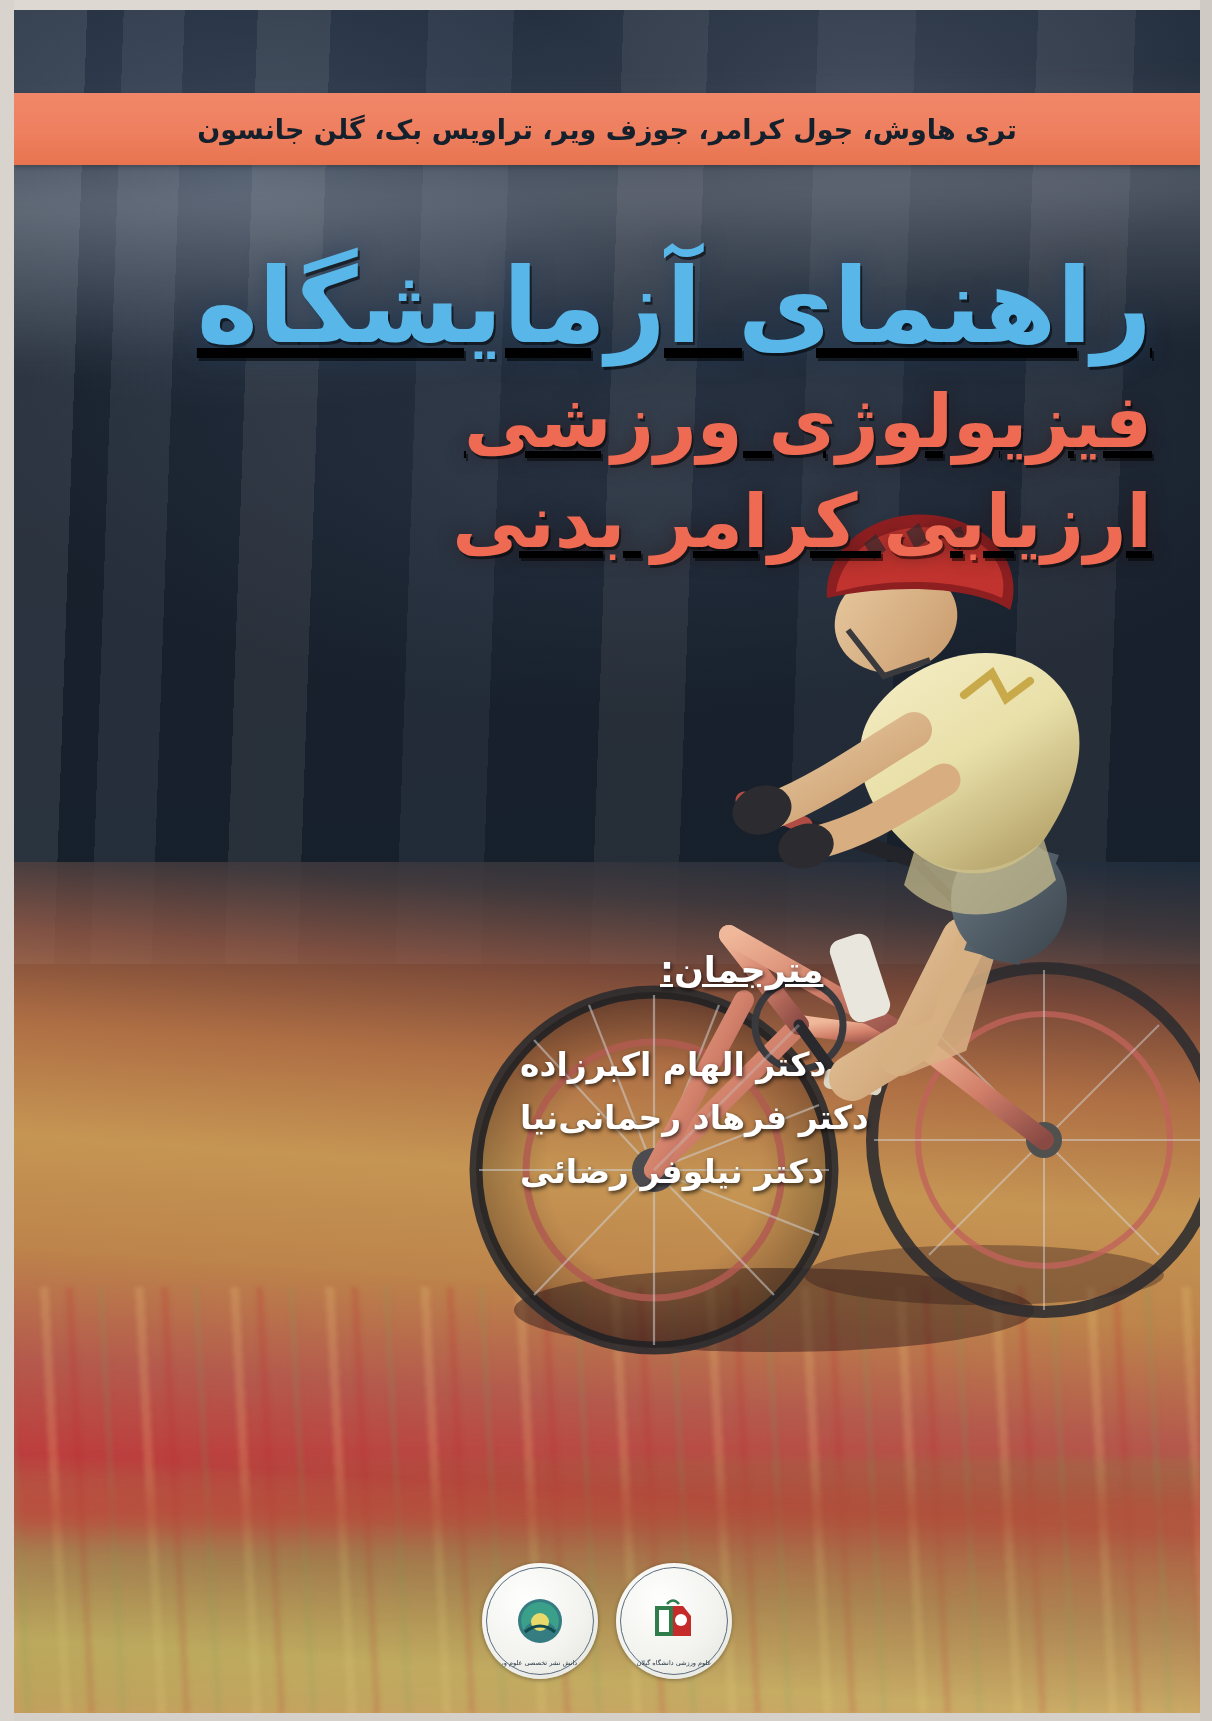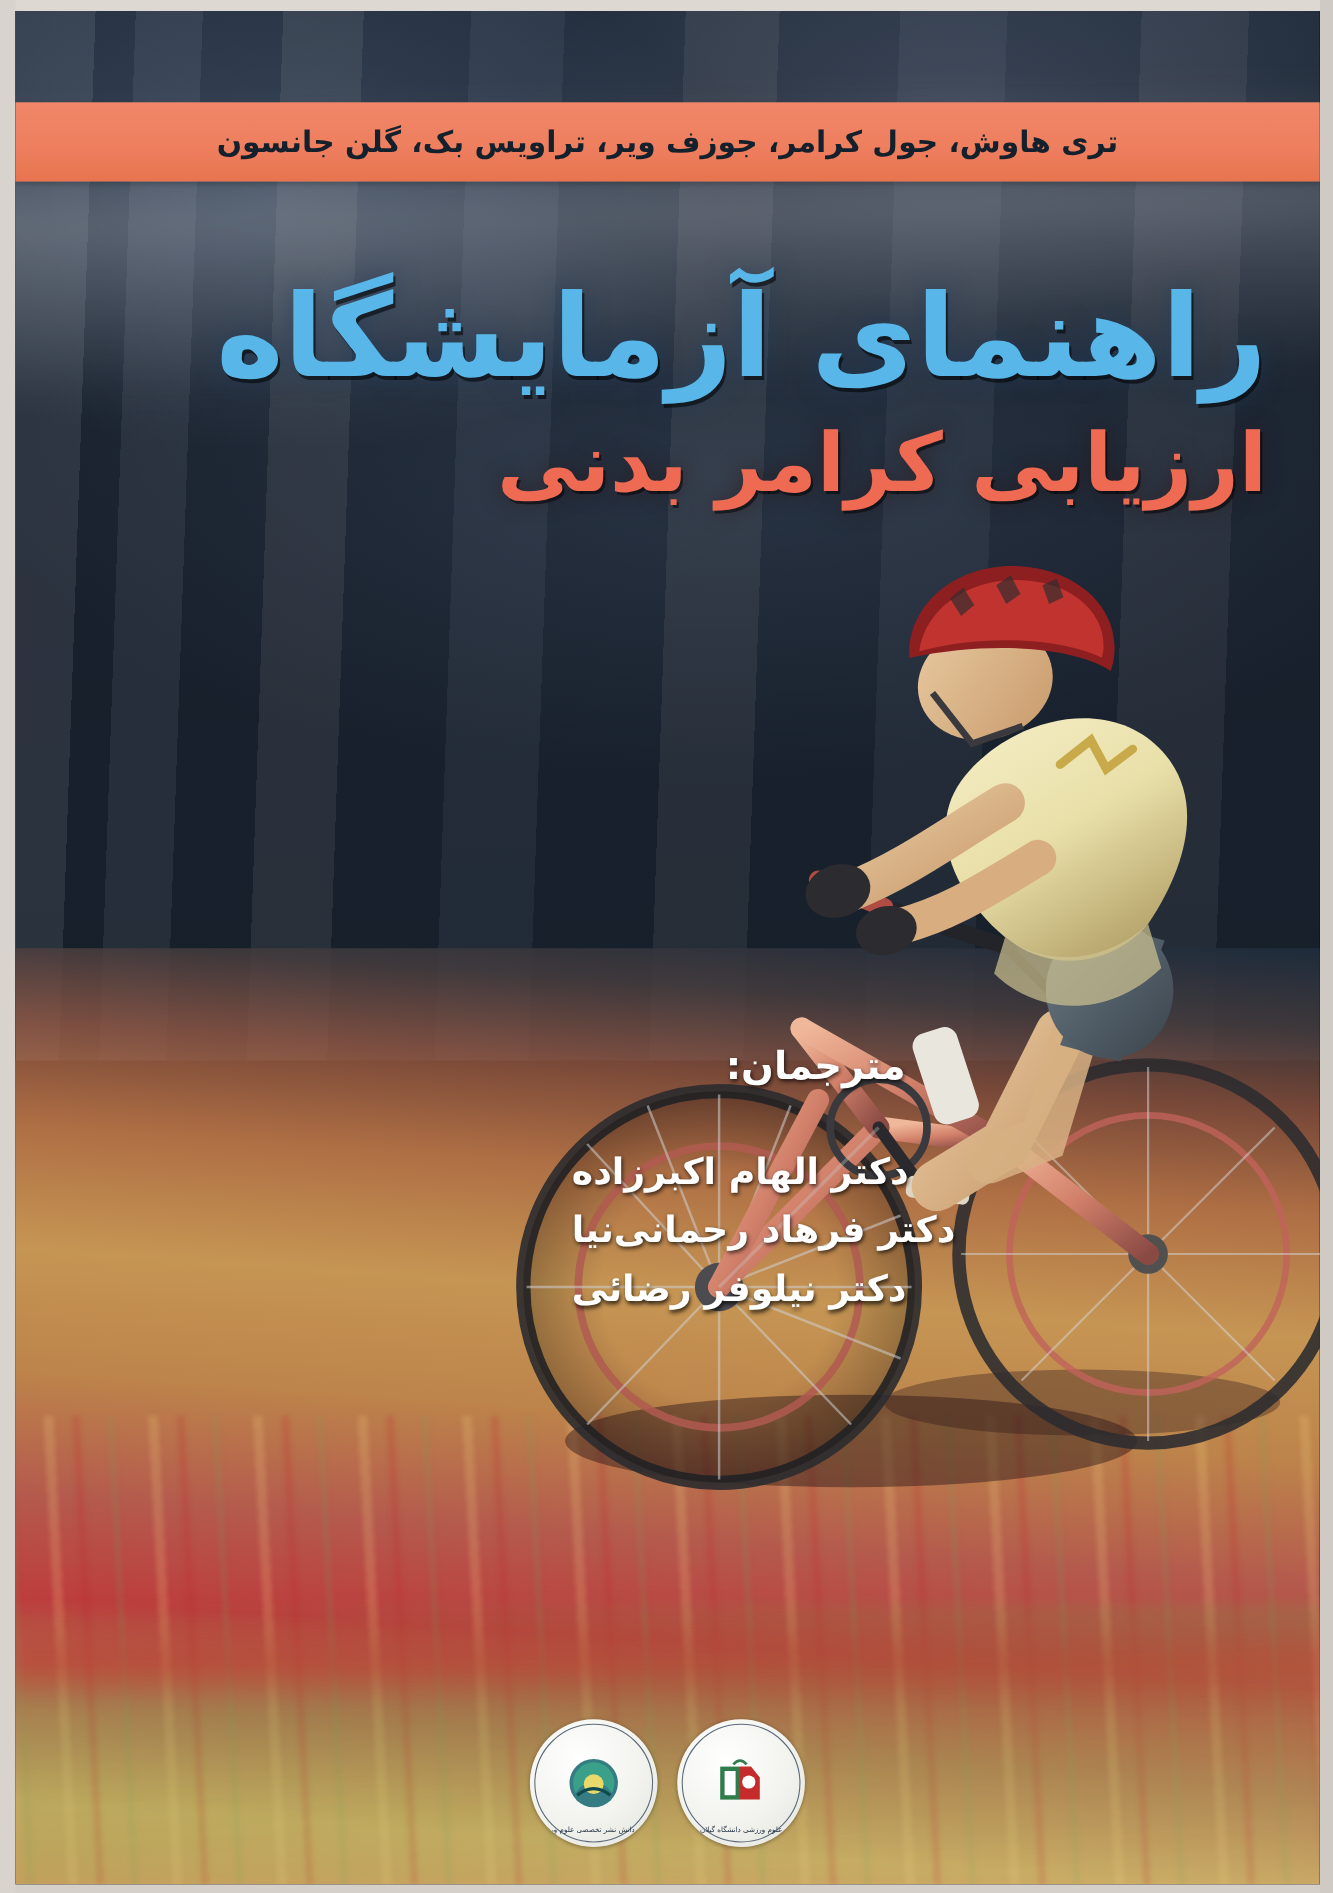--- a/index.html
+++ b/index.html
@@ -119,20 +119,21 @@
   }
 
   
   .title-block {
     position:absolute;
     right:48px;
     top:238px;
     width:1000px;
     text-align:right;
     direction:rtl;
+    text-decoration:underline;
   }
   .title-main {
     color:#58b7e8;
     font-size:104px;
     font-weight:bold;
     line-height:1.12;
     letter-spacing:-1px;
     text-shadow:
       2px 3px 0 rgba(0,0,0,.55),
       0 0 22px rgba(30,60,90,.65);
@@ -161,20 +162,21 @@
     direction:rtl;
     color:#ffffff;
   }
   .translators .label {
     font-size:35px;
     font-weight:bold;
     margin-bottom:48px;
     text-shadow:1px 2px 4px rgba(0,0,0,.75);
     text-align:left;
     padding-left:140px;
+    text-decoration:underline;
   }
   .translators .name {
     font-size:33px;
     font-weight:bold;
     line-height:1.62;
     text-shadow:1px 2px 4px rgba(0,0,0,.75);
     text-align:left;
   }
 
   
@@ -365,20 +367,21 @@
       </svg>
     </div>
 
     <div class="author-band">
       <div class="authors">تری هاوش، جول کرامر، جوزف ویر، تراویس بک، گلن جانسون</div>
     </div>
 
     <div class="title-block">
       <div class="title-main">راهنمای آزمایشگاه</div>
       <div class="title-sub">
+        <span class="line">فیزیولوژی ورزشی</span>
         <span class="line">ارزیابی کرامر بدنی</span>
       </div>
     </div>
 
     <div class="translators">
       <div class="label">مترجمان:</div>
       <div class="name">دکتر الهام اکبرزاده</div>
       <div class="name">دکتر فرهاد رحمانی‌نیا</div>
       <div class="name">دکتر نیلوفر رضائی</div>
     </div>

